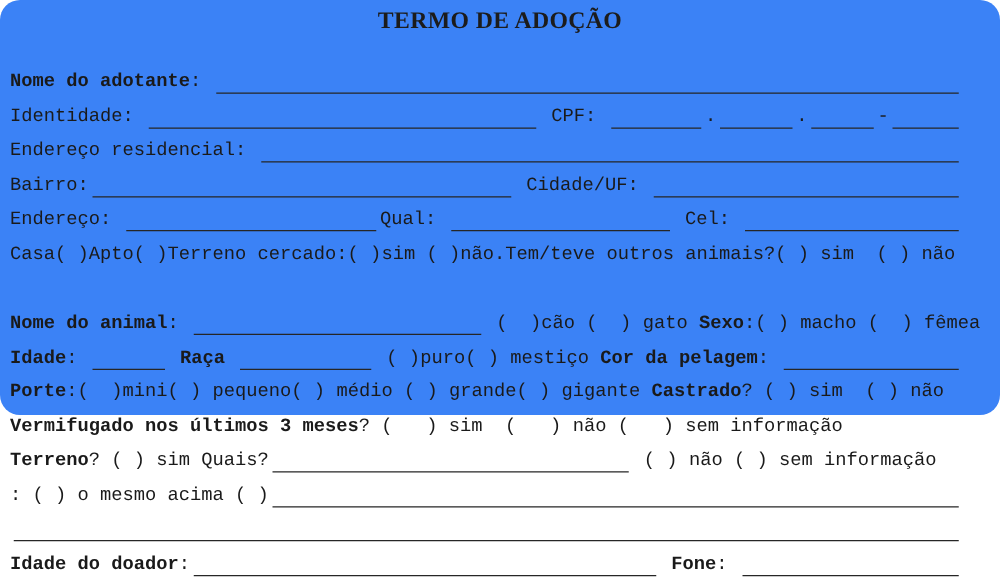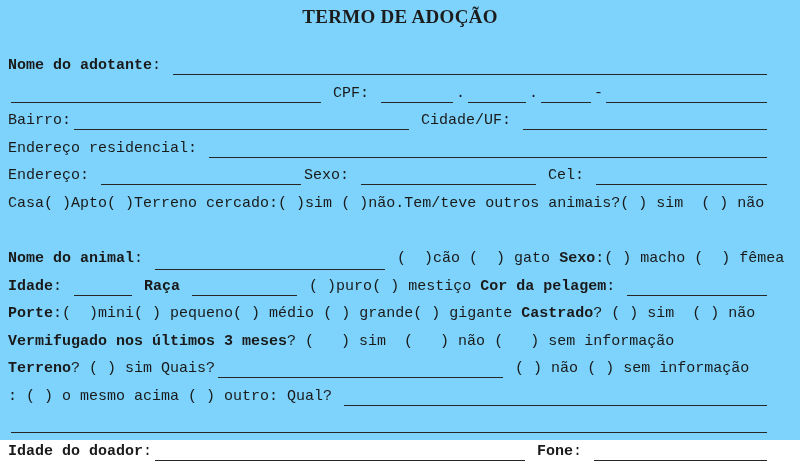--- a/index.html
+++ b/index.html
@@ -2,72 +2,73 @@
 <html><head>
 <meta charset="utf-8">
 <style>
   html, body {
     margin: 0; padding: 0;
     background: #ffffff;
     width: 800px; height: 468px;
     overflow: hidden;
   }
   .page {
-    width: 800px; height: 440px;
-    background: #7dd3fc;
+    width: 800px; height: 332px;
+    background: #3b82f6;
     color: #1a1a1a;
     font-family: "Liberation Mono", "DejaVu Sans Mono", monospace;
     font-size: 15px;
     box-sizing: border-box;
     padding-top: 4px;
+    border-radius: 16px;
   }
   .title {
     font-family: "Liberation Serif", "DejaVu Serif", serif;
     font-weight: bold;
     font-size: 19px;
     text-align: center;
     margin: 2px 0 24px 0;
     color: #1c1c1c;
     letter-spacing: 0.3px;
   }
   .rows { display: block; }
   .row {
     display: flex;
     align-items: flex-start;
     height: 27.5px;
     line-height: 27.5px;
     margin: 0 30px 0 8px;
     white-space: pre;
   }
-  .row.gap { margin-top: 28px; align-items: center; }
+  .row.gap { margin-top: 28px; }
   .t { display: inline-block; flex: 0 0 auto; }
   .b { font-weight: bold; }
   .line {
     display: inline-block;
     height: 22px;
     border-bottom: 1.5px solid #262626;
     flex: 0 0 auto;
     margin: 0 3px;
   }
   .line.flex { flex: 1 1 auto; }
 </style>
 </head>
 <body>
 
 <div class="page">
   <h1 class="title">TERMO DE ADOÇÃO</h1>
   <div class="rows">
       <div class="row"><span class="t b">Nome do adotante</span><span class="t">: </span><span class="line flex"></span></div>
-      <div class="row"><span class="line" style="width: 310px;"></span><span class="t"> CPF: </span><span class="line" style="width: 72px;"></span><span class="t">.</span><span class="line" style="width: 58px;"></span><span class="t">.</span><span class="line" style="width: 50px;"></span><span class="t">-</span><span class="line flex"></span></div>
+      <div class="row"><span class="t">Identidade: </span><span class="line" style="width: 310px;"></span><span class="t"> CPF: </span><span class="line" style="width: 72px;"></span><span class="t">.</span><span class="line" style="width: 58px;"></span><span class="t">.</span><span class="line" style="width: 50px;"></span><span class="t">-</span><span class="line flex"></span></div>
+      <div class="row"><span class="t">Endereço residencial: </span><span class="line flex"></span></div>
       <div class="row"><span class="t">Bairro:</span><span class="line" style="width: 335px;"></span><span class="t"> Cidade/UF: </span><span class="line flex"></span></div>
-      <div class="row"><span class="t">Endereço residencial: </span><span class="line flex"></span></div>
-      <div class="row"><span class="t">Endereço: </span><span class="line" style="width: 200px;"></span><span class="t">Sexo: </span><span class="line" style="width: 175px;"></span><span class="t"> Cel: </span><span class="line flex"></span></div>
+      <div class="row"><span class="t">Endereço: </span><span class="line" style="width: 200px;"></span><span class="t">Qual: </span><span class="line" style="width: 175px;"></span><span class="t"> Cel: </span><span class="line flex"></span></div>
       <div class="row"><span class="t">Casa</span><span class="t">( )</span><span class="t">Apto</span><span class="t">( )</span><span class="t">Terreno cercado:</span><span class="t">( )</span><span class="t">sim </span><span class="t">( )</span><span class="t">não.Tem/teve outros animais?</span><span class="t">( )</span><span class="t"> sim  </span><span class="t">( )</span><span class="t"> não</span></div>
       <div class="row gap"><span class="t b">Nome do animal</span><span class="t">: </span><span class="line" style="width: 230px;"></span><span class="t"> </span><span class="t">(  )</span><span class="t">cão </span><span class="t">(  )</span><span class="t"> gato </span><span class="t b">Sexo</span><span class="t">:</span><span class="t">( )</span><span class="t"> macho </span><span class="t">(  )</span><span class="t"> fêmea</span></div>
       <div class="row"><span class="t b">Idade</span><span class="t">: </span><span class="line" style="width: 58px;"></span><span class="t"> </span><span class="t b">Raça</span><span class="t"> </span><span class="line" style="width: 105px;"></span><span class="t"> </span><span class="t">( )</span><span class="t">puro</span><span class="t">( )</span><span class="t"> mestiço </span><span class="t b">Cor da pelagem</span><span class="t">: </span><span class="line flex"></span></div>
       <div class="row"><span class="t b">Porte</span><span class="t">:</span><span class="t">(  )</span><span class="t">mini</span><span class="t">( )</span><span class="t"> pequeno</span><span class="t">( )</span><span class="t"> médio </span><span class="t">( )</span><span class="t"> grande</span><span class="t">( )</span><span class="t"> gigante </span><span class="t b">Castrado</span><span class="t">? </span><span class="t">( )</span><span class="t"> sim  </span><span class="t">( )</span><span class="t"> não</span></div>
       <div class="row"><span class="t b">Vermifugado nos últimos 3 meses</span><span class="t">? </span><span class="t">(   )</span><span class="t"> sim  </span><span class="t">(   )</span><span class="t"> não </span><span class="t">(   )</span><span class="t"> sem informação</span></div>
       <div class="row"><span class="t b">Terreno</span><span class="t">? </span><span class="t">( )</span><span class="t"> sim Quais?</span><span class="line" style="width: 285px;"></span><span class="t"> </span><span class="t">( )</span><span class="t"> não </span><span class="t">( )</span><span class="t"> sem informação</span></div>
-      <div class="row"><span class="t">: </span><span class="t">( )</span><span class="t"> o mesmo acima </span><span class="t">( )</span><span class="t"> outro: Qual? </span><span class="line flex"></span></div>
+      <div class="row"><span class="t">: </span><span class="t">( )</span><span class="t"> o mesmo acima </span><span class="t">( )</span><span class="line flex"></span></div>
       <div class="row"><span class="line flex"></span></div>
       <div class="row"><span class="t b">Idade do doador</span><span class="t">:</span><span class="line" style="width: 370px;"></span><span class="t"> </span><span class="t b">Fone</span><span class="t">: </span><span class="line flex"></span></div>
     </div>
 </div>
 
 </body></html>

